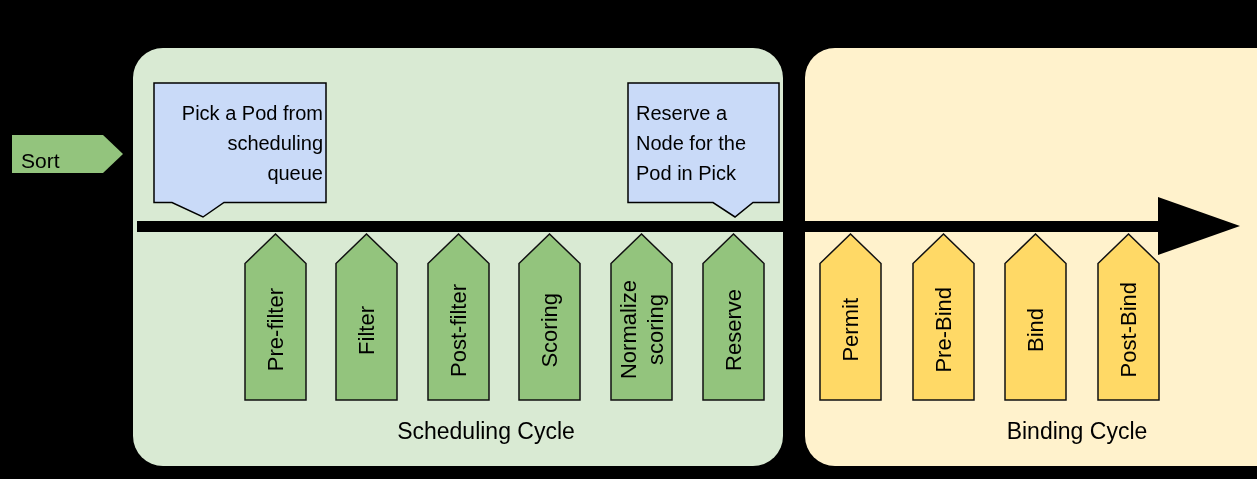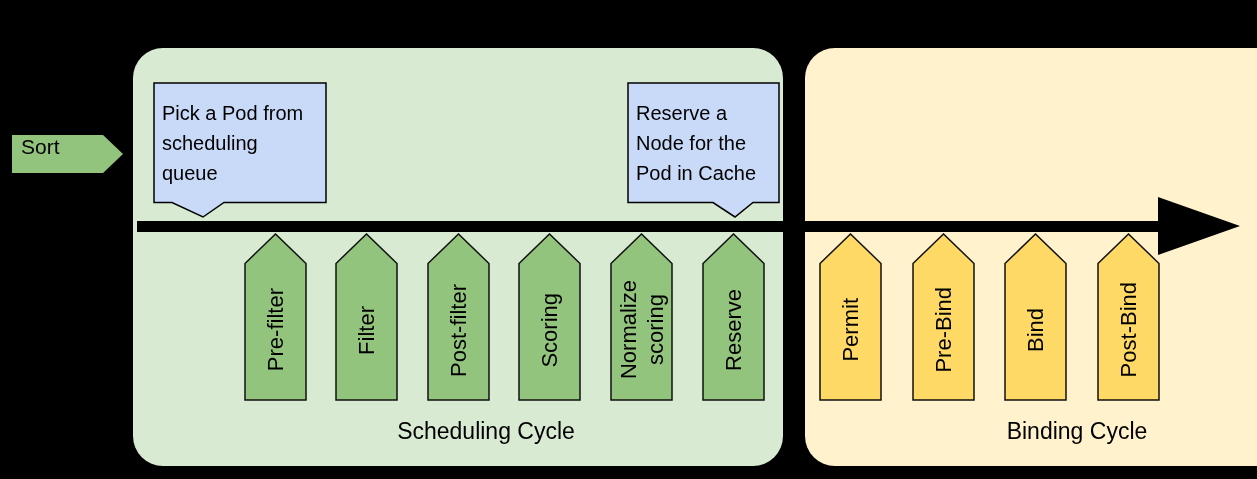--- a/index.html
+++ b/index.html
@@ -36,21 +36,21 @@
     margin-left: 44px;
   }
 
   
   #sort-arrow {
     position: absolute;
     left: 12px; top: 135px;
     width: 111px; height: 38px;
     background: var(--scheduling-arrow, #93c47d);
     clip-path: polygon(0 0, 82% 0, 100% 50%, 82% 100%, 0 100%);
-    display: flex; align-items: flex-start;
+    display: flex; align-items: flex-end;
   }
   #sort-arrow .sort-text {
     padding-left: 9px;
     font-size: 21px;
   }
 
   
   #timeline-shaft {
     position: absolute;
     left: 137px; top: 221px;
@@ -76,21 +76,21 @@
   }
   .callout-text {
     position: absolute;
     left: 9px; right: 4px; top: 0;
     height: 121px;
     display: flex; flex-direction: column; justify-content: center;
     font-size: 20px;
     line-height: 30px;
     white-space: pre-line;
   }
-  #callout-pick-pod    { left: 153px; }
+  #callout-pick-pod    { left: 153px; text-align: right; }
   #callout-reserve-node{ left: 627px; }
   #callout-bind-pod    { left: 928px; }
 
   
   .step-arrow {
     position: absolute;
     top: 233px;
     width: 63px; height: 168px;
   }
   .step-arrow svg { position: absolute; left: 0; top: 0; display: block; }
@@ -156,21 +156,21 @@
 scheduling
 queue</div>
   </div>
 
   <div class="callout" id="callout-reserve-node">
     <svg width="153" height="137" viewBox="0 0 153 137">
       <path d="M1,1 H152 V120.5 H126 L108,135 L86,120.5 H1 Z"></path>
     </svg>
     <div class="callout-text">Reserve a
 Node for the
-Pod in Cache</div>
+Pod in Pick</div>
   </div>
 
 
   <div class="step-arrow scheduling-step" id="step-pre-filter">
     <svg width="63" height="168" viewBox="0 0 63 168">
         <polygon points="1,30.5 31.5,1 62,30.5 62,167 1,167"></polygon>
       </svg>
     <div class="step-label-wrap">
         <span class="step-label">Pre-filter</span>
       </div>

